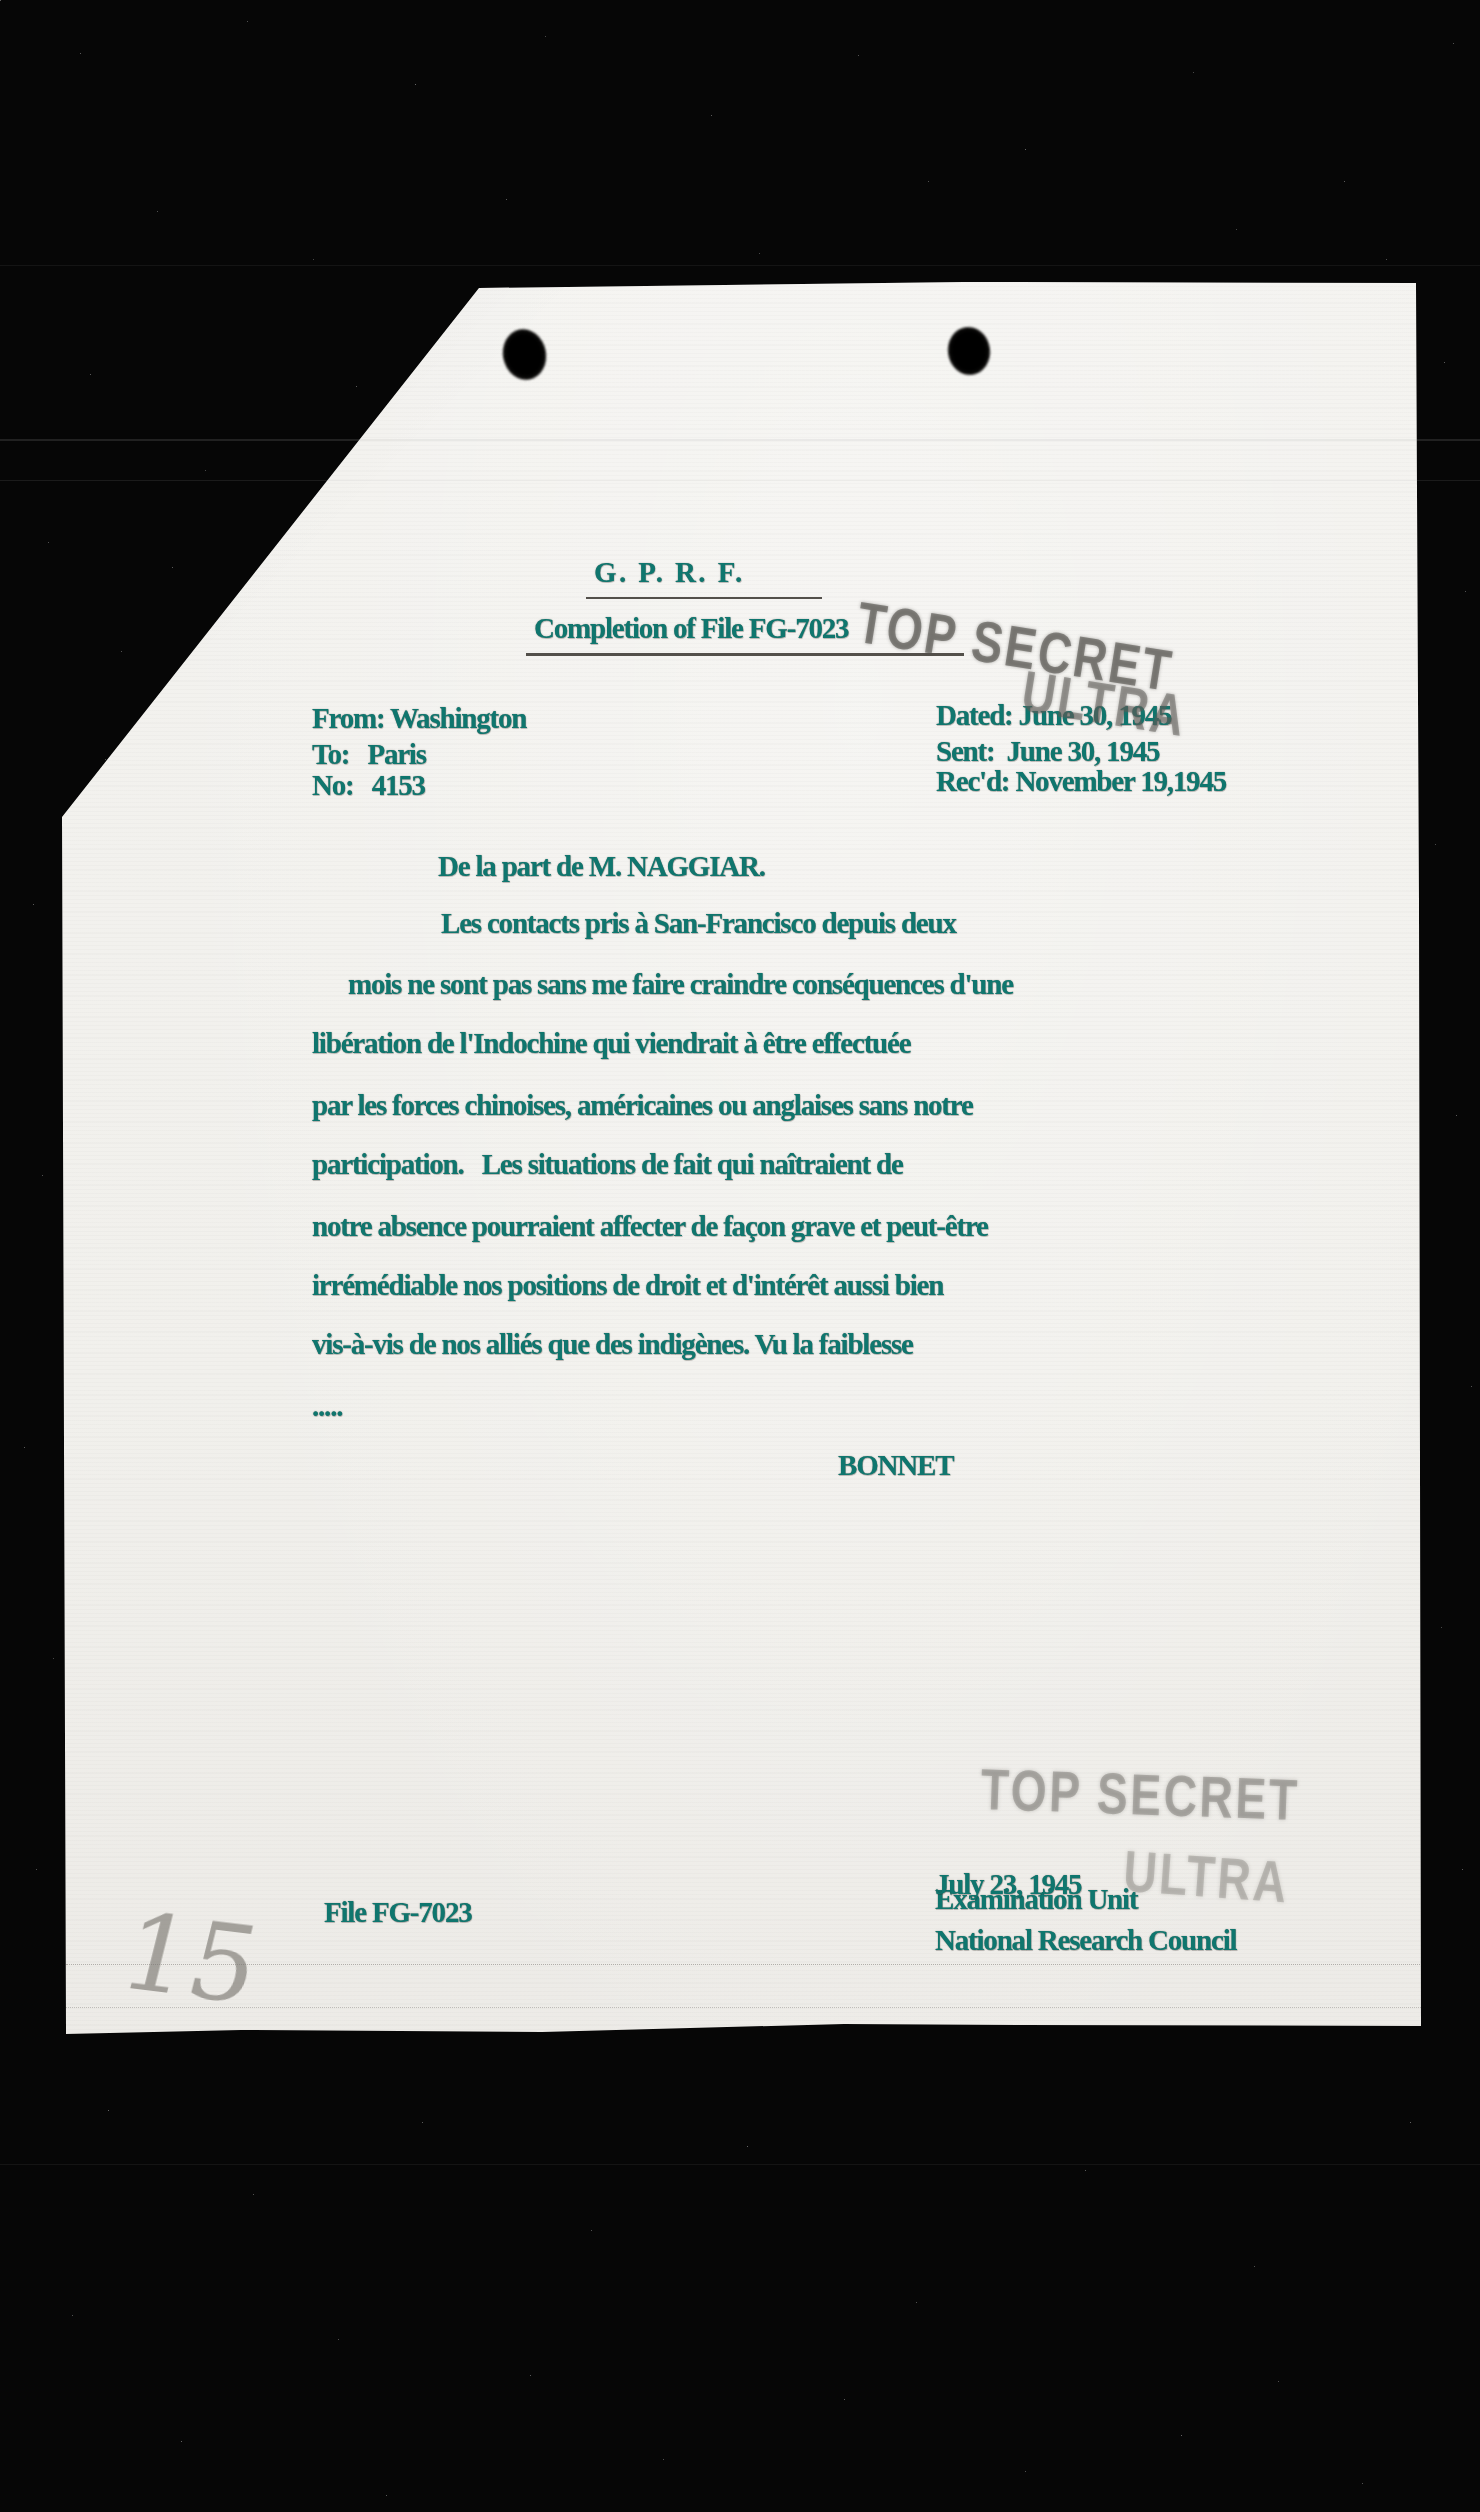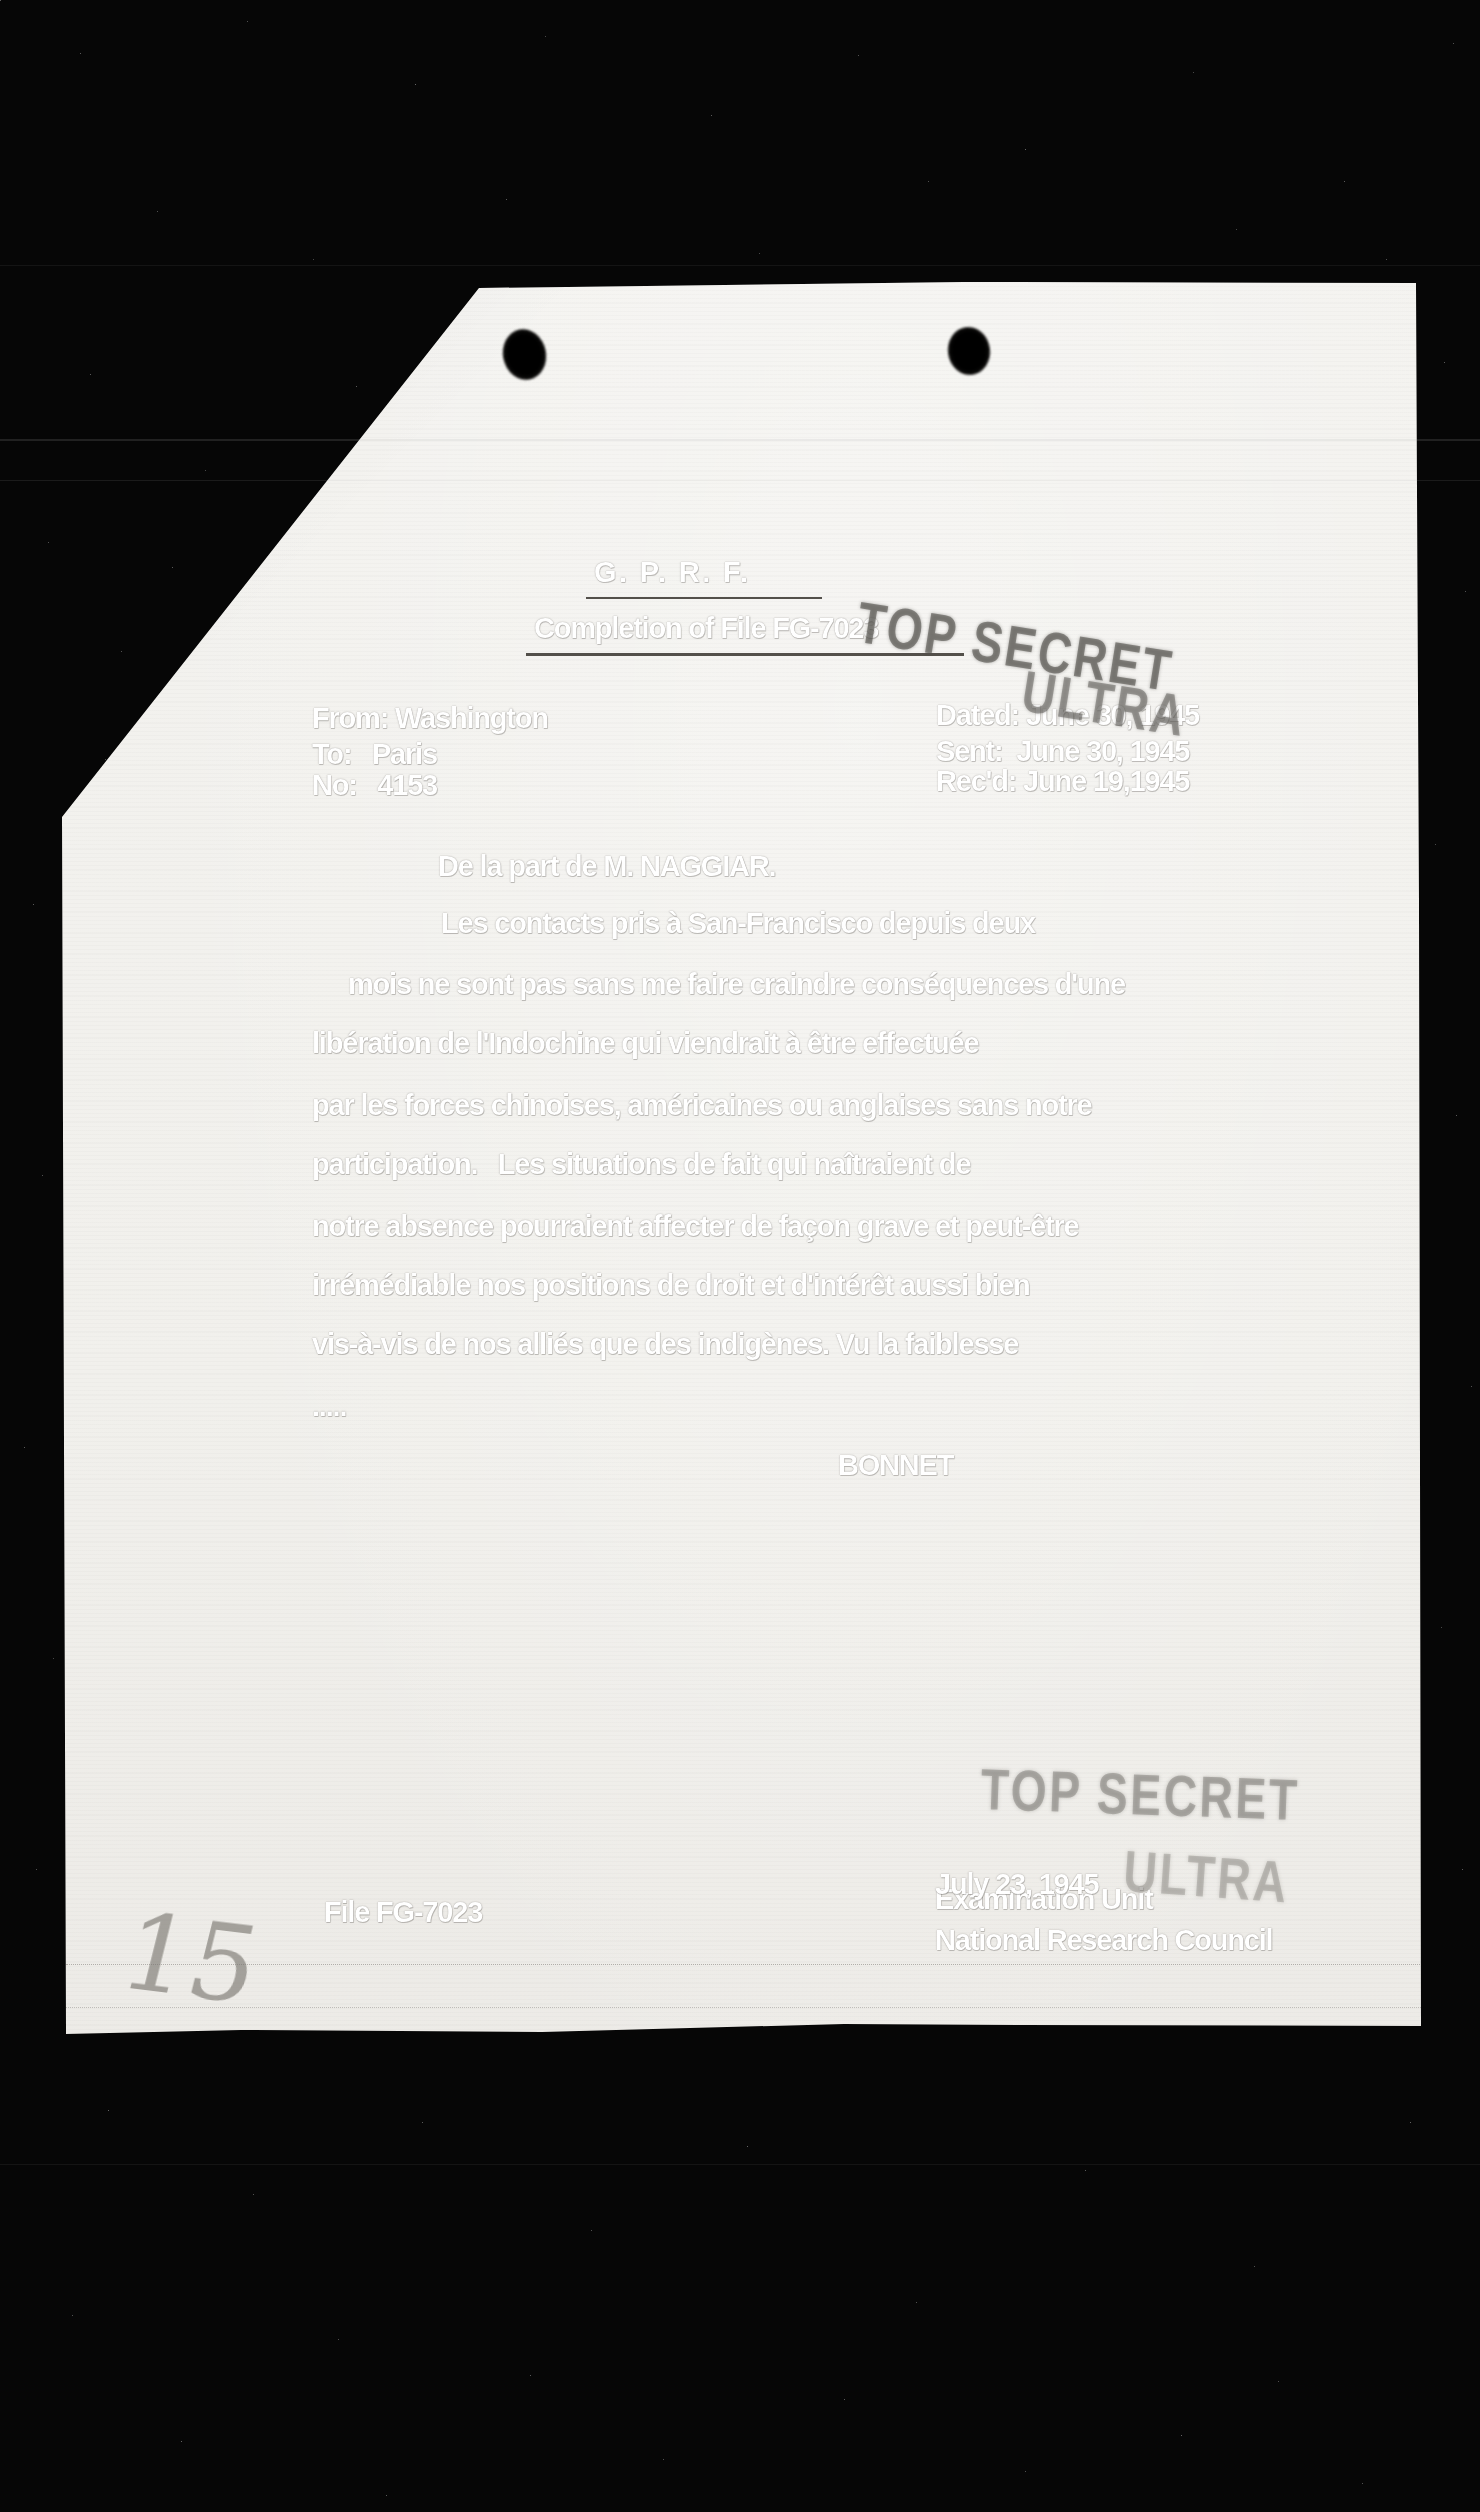--- a/index.html
+++ b/index.html
@@ -76,22 +76,22 @@
   }
 
   .hole{
     border-radius:50%;z-index:3;filter:blur(0.9px);
     background:radial-gradient(ellipse at 50% 50%, #000 55%, #151412 78%, rgba(0,0,0,0) 100%);
   }
 
   
   .type{
     z-index:4;white-space:pre;line-height:1.15;
-    font-family:Liberation Sans, sans-serif;
-    font-weight:bold;font-size:29px;letter-spacing:-1.2px;color:#ffffff;
+    font-family:Liberation Serif, serif;
+    font-weight:bold;font-size:29px;letter-spacing:-1.2px;color:#0f766e;
     text-shadow:0 0 1.2px rgba(52,47,40,.55), 0.6px 0.6px 0.6px rgba(52,47,40,.22);
   }
   .type-title{letter-spacing:2.4px;}
   .underline{z-index:4;background:rgba(48,44,38,.82);filter:blur(0.5px);}
 
   
   .stamp{
     z-index:5;white-space:pre;
     font-family:"Liberation Sans", sans-serif;font-weight:bold;
     font-size:58px;letter-spacing:3px;transform-origin:left top;
@@ -139,21 +139,21 @@
 
 <div class="abs stamp stamp-top1" style="left:863px;top:588px;">TOP SECRET</div>
 <div class="abs stamp stamp-top2" style="left:1028px;top:657px;">ULTRA</div>
 
 <div class="abs type" style="left:312px;top:702px;">From: Washington</div>
 <div class="abs type" style="left:312px;top:738px;">To:   Paris</div>
 <div class="abs type" style="left:312px;top:769px;text-align:right;">No:   4153</div>
 
 <div class="abs type" style="left:936px;top:699px;">Dated: June 30, 1945</div>
 <div class="abs type" style="left:936px;top:735px;">Sent:  June 30, 1945</div>
-<div class="abs type" style="left:936px;top:765px;">Rec'd: June 19,1945</div>
+<div class="abs type" style="left:936px;top:765px;">Rec'd: November 19,1945</div>
 
 <div class="abs type" style="left:438px;top:850px;">De la part de M. NAGGIAR.</div>
 <div class="abs type" style="left:441px;top:907px;">Les contacts pris à San-Francisco depuis deux</div>
 <div class="abs type" style="left:312px;top:968px;margin-left:36px;">mois ne sont pas sans me faire craindre conséquences d'une</div>
 <div class="abs type" style="left:312px;top:1027px;">libération de l'Indochine qui viendrait à être effectuée</div>
 <div class="abs type" style="left:312px;top:1089px;">par les forces chinoises, américaines ou anglaises sans notre</div>
 <div class="abs type" style="left:312px;top:1148px;">participation.   Les situations de fait qui naîtraient de</div>
 <div class="abs type" style="left:312px;top:1210px;">notre absence pourraient affecter de façon grave et peut-être</div>
 <div class="abs type" style="left:312px;top:1269px;">irrémédiable nos positions de droit et d'intérêt aussi bien</div>
 <div class="abs type" style="left:312px;top:1328px;">vis-à-vis de nos alliés que des indigènes. Vu la faiblesse</div>

